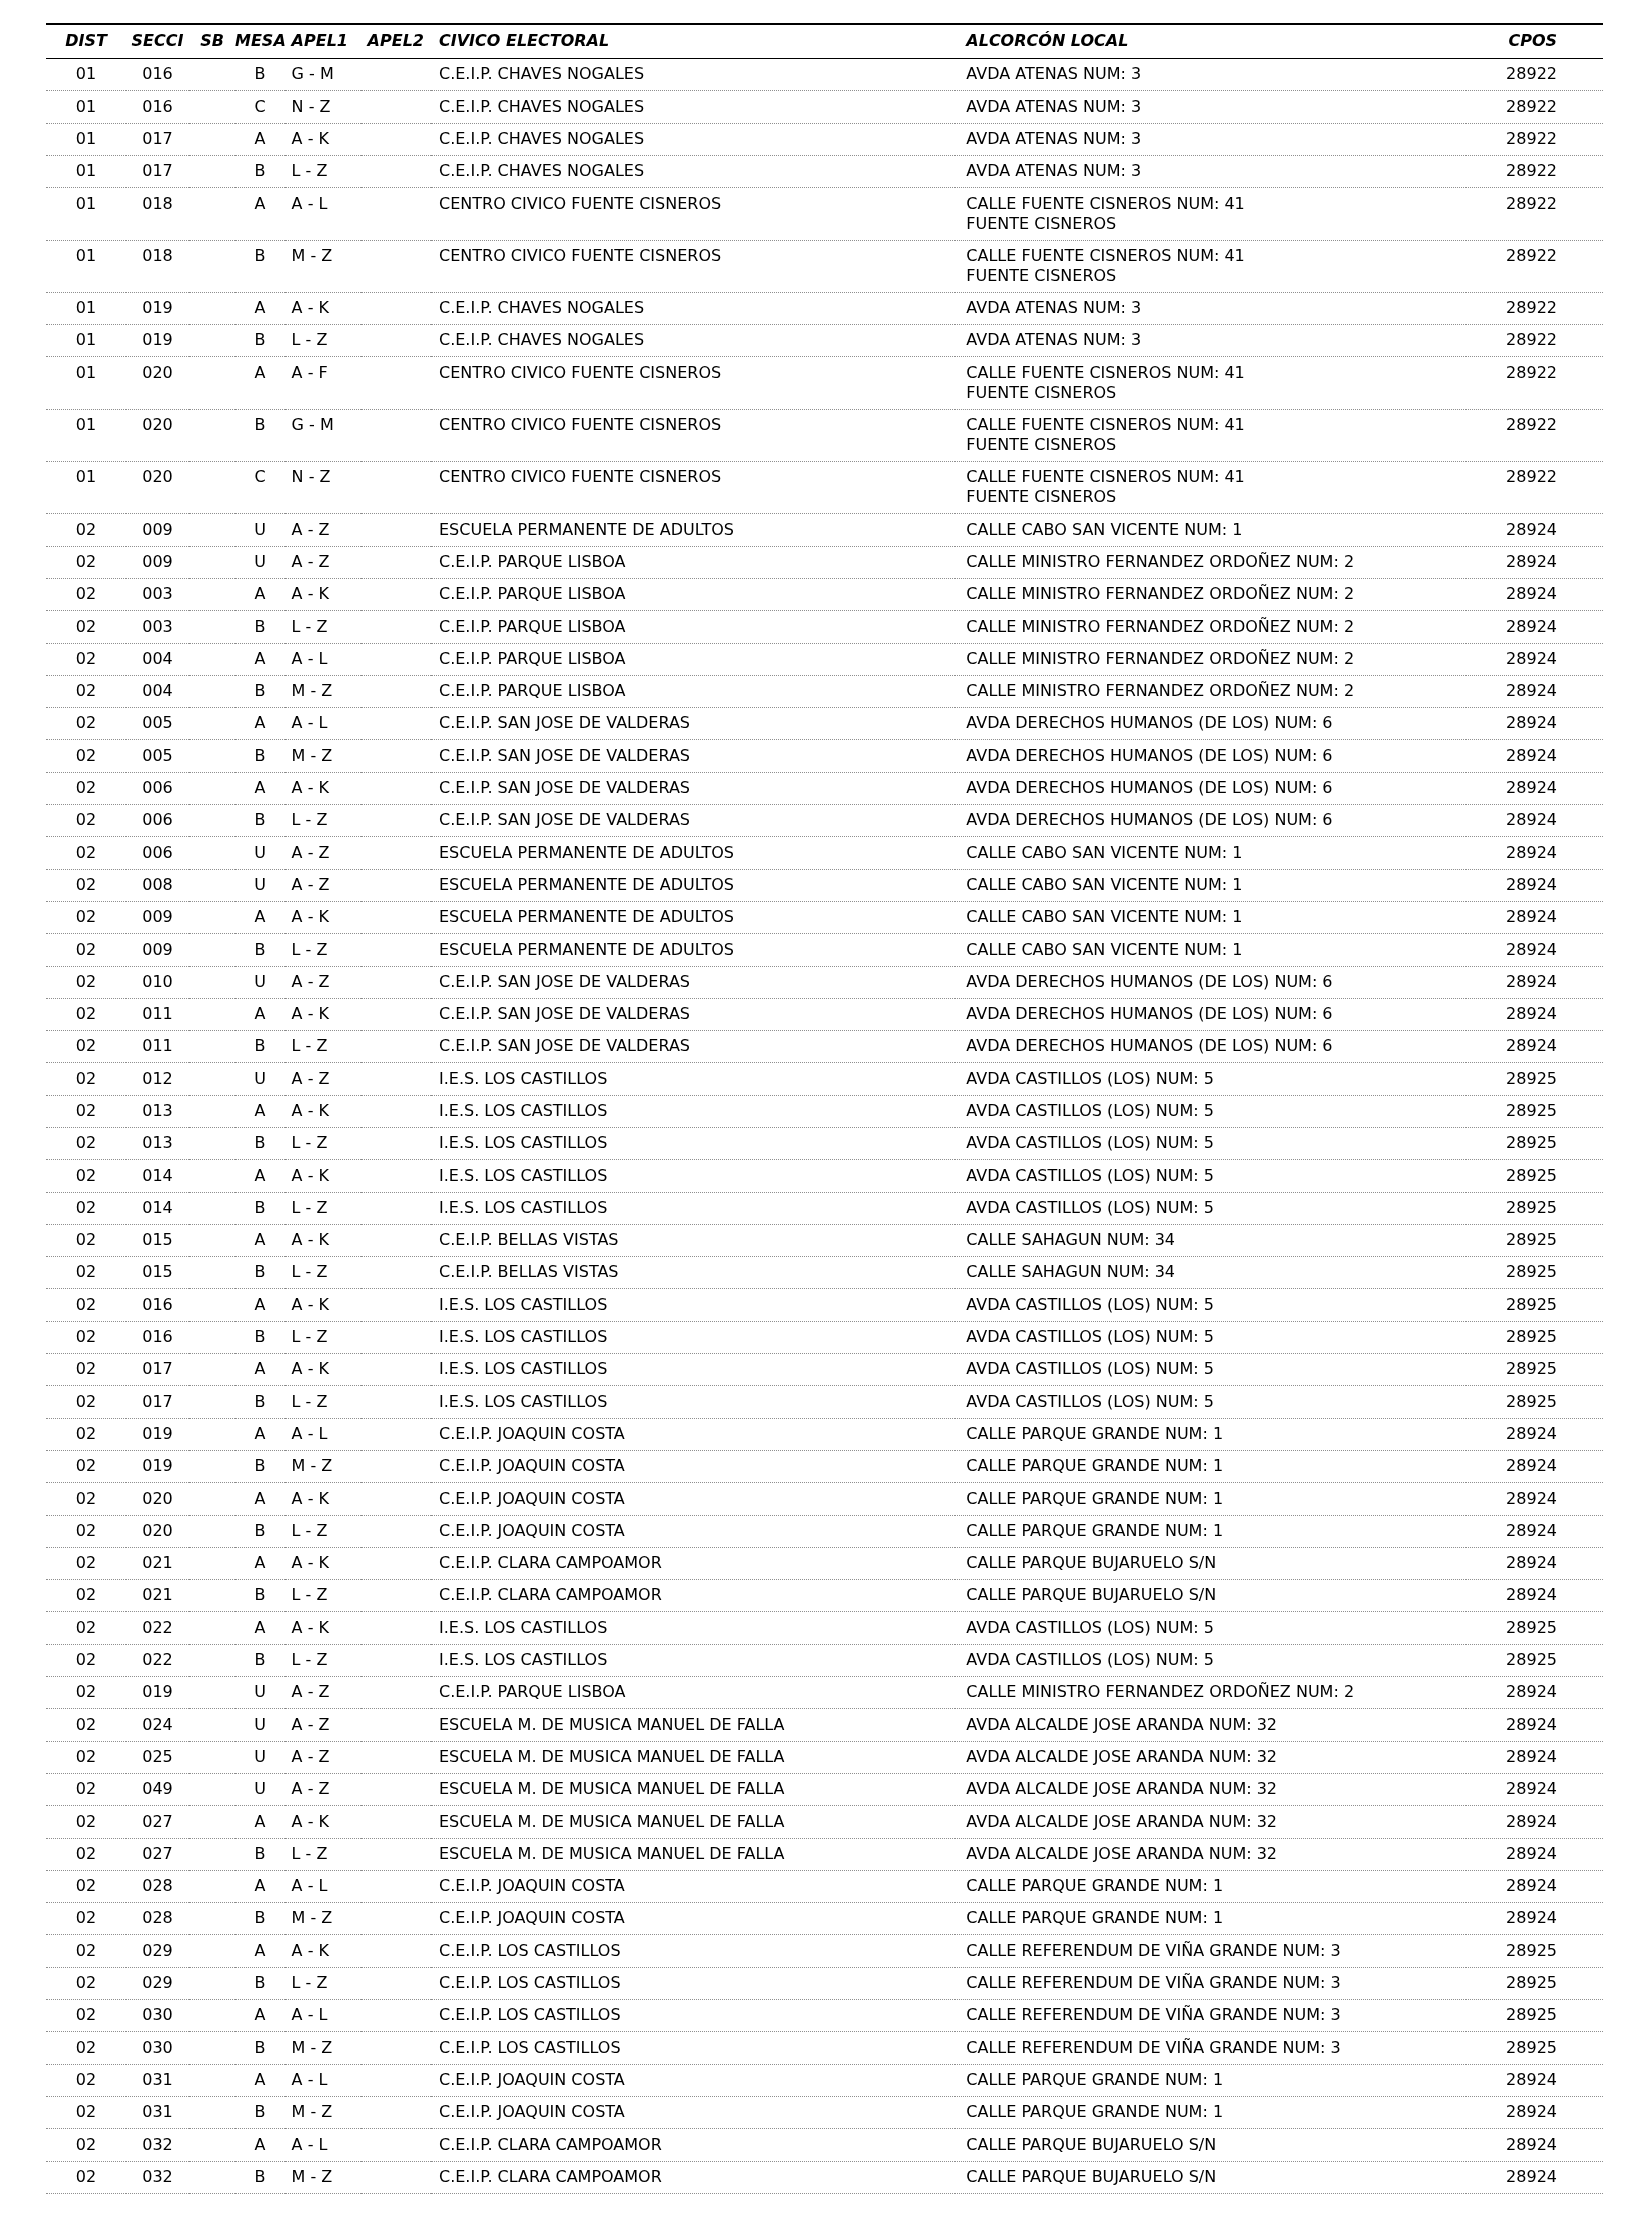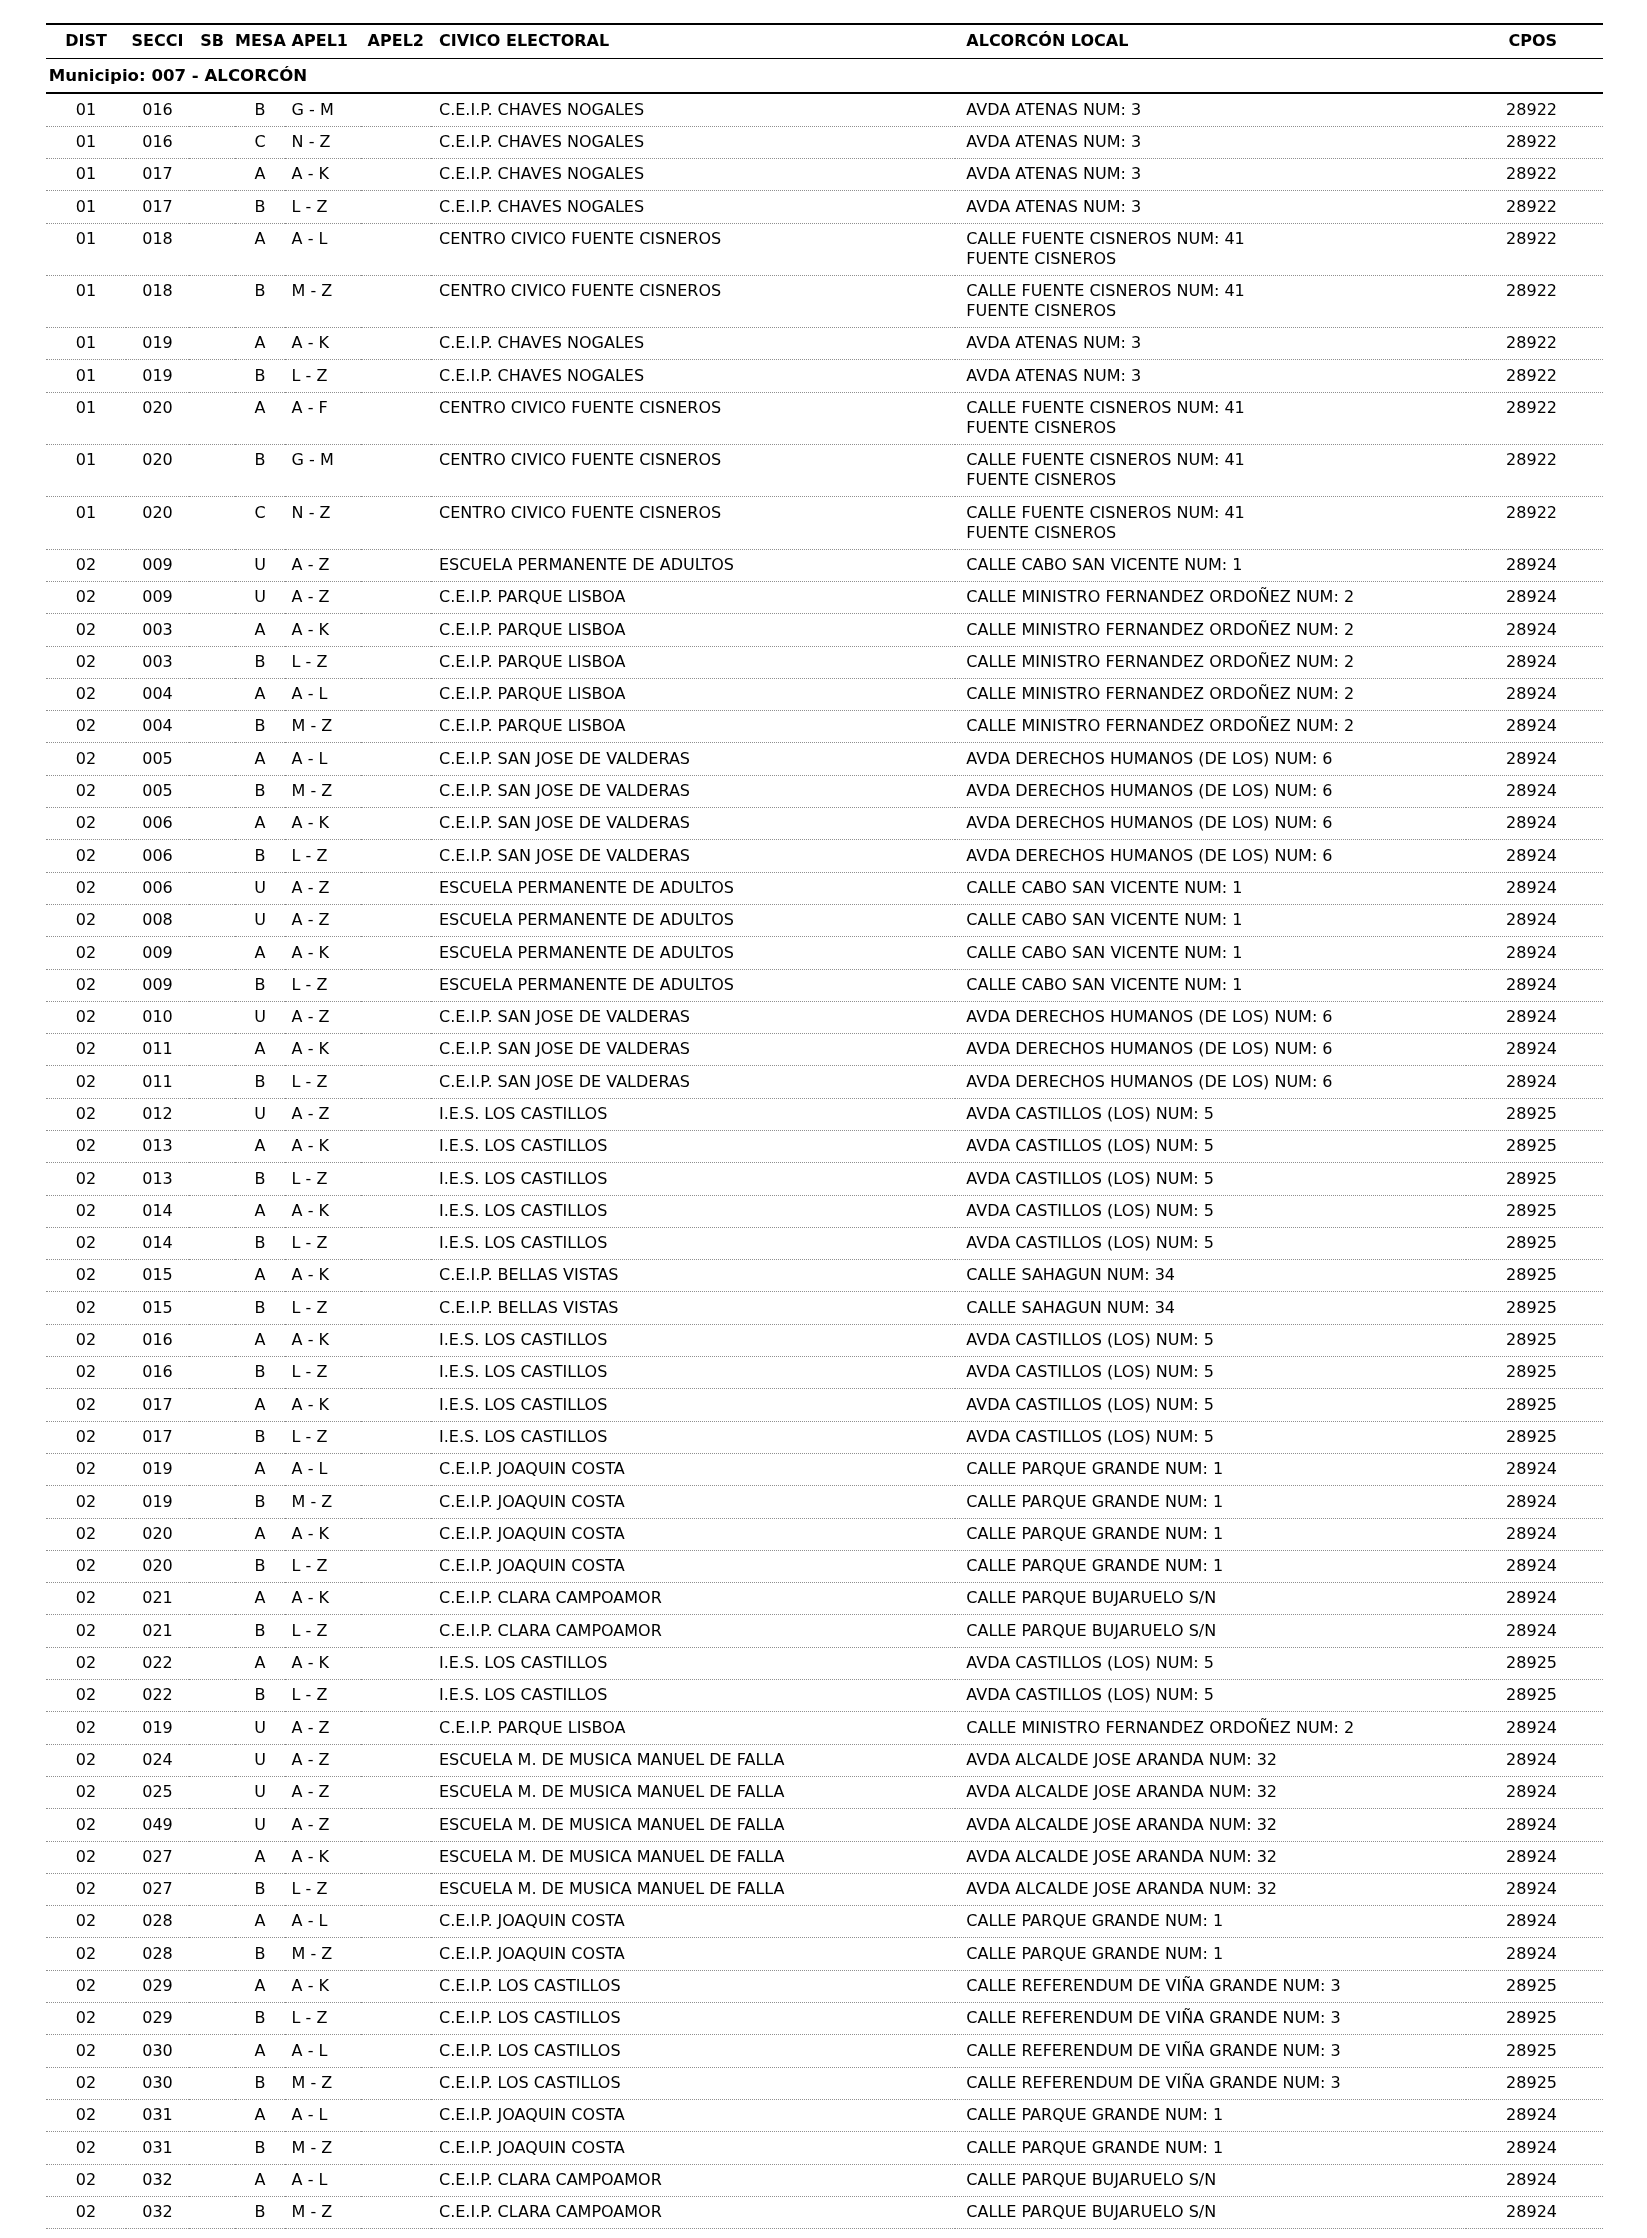--- a/index.html
+++ b/index.html
@@ -24,20 +24,21 @@
   }
   thead th {
     border-top: 2.7px solid #000;
     border-bottom: 1.3px solid #000;
     font-weight: bold;
     font-size: 16px;
     padding: 6.6px 0 8px 0;
     text-align: left;
     vertical-align: bottom;
     white-space: nowrap;
+    font-style: italic;
   }
   td {
     padding: 5.3px 0 6px 0;
     vertical-align: top;
     line-height: 20px;
     border-bottom: 1.3px dotted #8f8f8f;
     white-space: pre-line;
     overflow: hidden;
   }
   
@@ -95,23 +96,20 @@
           <th class="c-sb">SB</th>
           <th class="c-mesa">MESA</th>
           <th class="c-apel1">APEL1</th>
           <th class="c-apel2">APEL2</th>
           <th class="c-local">CIVICO ELECTORAL</th>
           <th class="c-direccion">ALCORCÓN LOCAL</th>
           <th class="c-cpos">CPOS</th>
         </tr>
     </thead>
     <tbody>
-        <tr class="municipio-row">
-          <td colspan="9">Municipio:  007 - ALCORCÓN</td>
-        </tr>
         <tr>
           <td class="c-dist">01</td>
           <td class="c-secci">016</td>
           <td class="c-sb"></td>
           <td class="c-mesa">B</td>
           <td colspan="2" class="c-apel">G - M</td>
           <td class="c-local">C.E.I.P. CHAVES NOGALES</td>
           <td class="c-direccion">AVDA ATENAS NUM: 3</td>
           <td class="c-cpos">28922</td>
         </tr>

